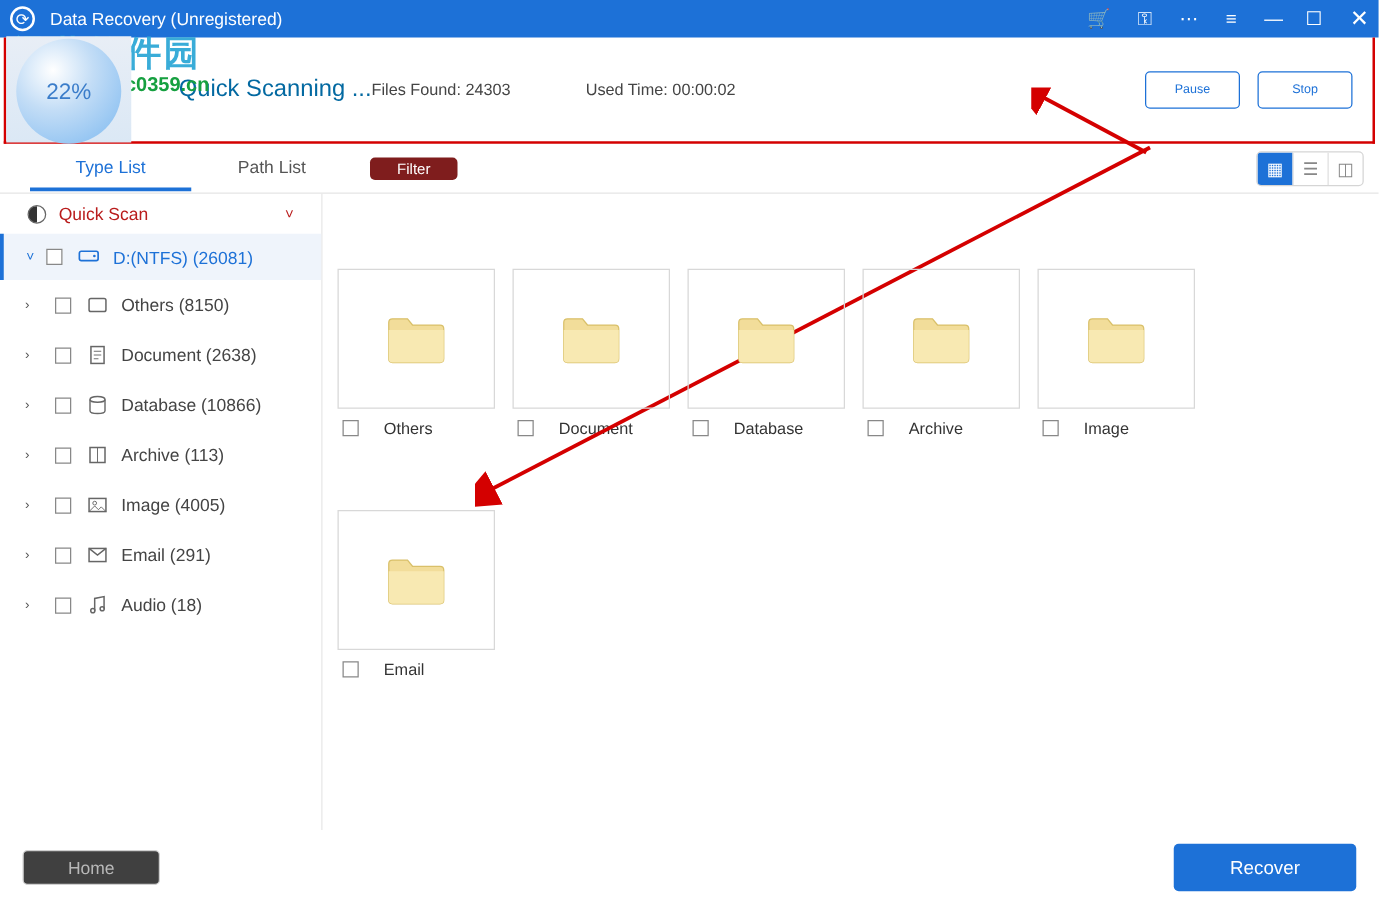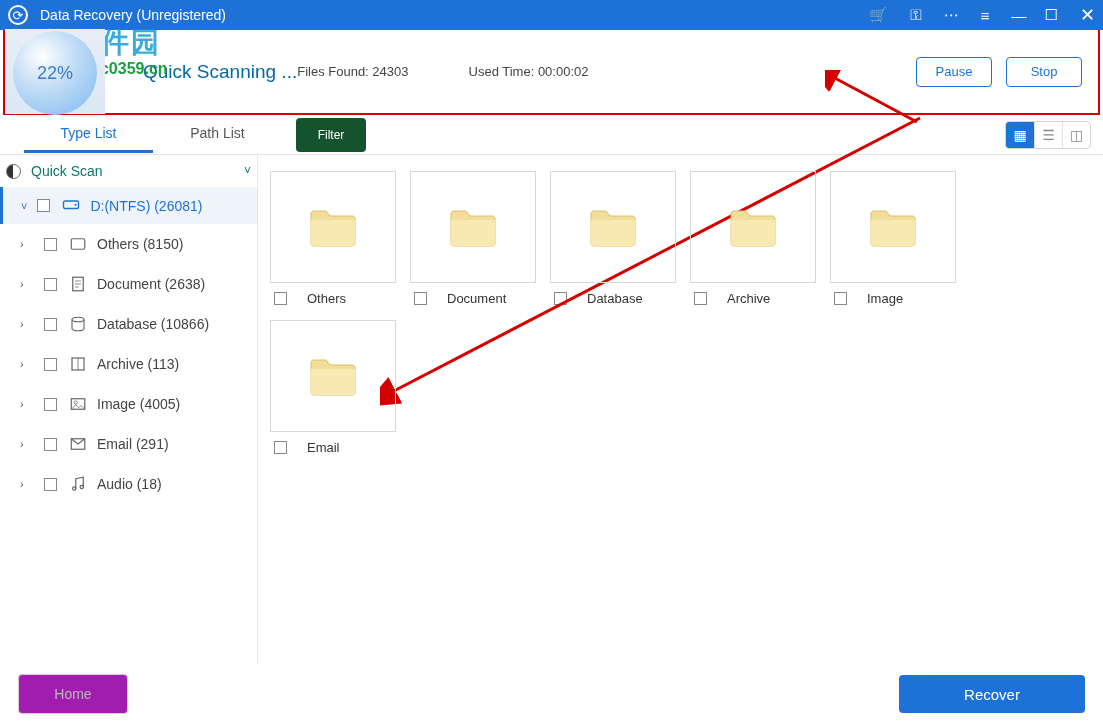--- a/index.html
+++ b/index.html
@@ -17,65 +17,65 @@
 
 .status { height:85px; display:flex; align-items:center; padding-right:16px; border:2px solid #d40000; border-top:none; margin:0 3px 0 3px; position:relative; }
 .pct-wrap { width:100px; height:85px; position:relative; background:linear-gradient(180deg,#e8eef6 0%, #dbe8f5 100%); }
 .pct-circle { position:absolute; left:8px; top:2px; width:84px; height:84px; background:radial-gradient(circle at 35% 30%, #fff 0%, #c3ddf6 40%, #7bb8f0 100%); border-radius:50%; display:flex; align-items:center; justify-content:center; color:#3b7dca; font-size:18px; }
 .watermark { position:absolute; top:0; left:6px; font-size:28px; font-weight:bold; letter-spacing:2px; color:#2fa8d6; opacity:.95; line-height:26px; pointer-events:none; }
 .watermark2 { position:absolute; top:30px; left:44px; font-size:16px; font-weight:bold; color:#16a040; }
 .sc-text { margin-left:38px; font-size:19px; color:#0369a1; }
 .sc-meta { font-size:13px; color:#444; }
 .sc-gap { margin-left:60px; }
 .status-right { margin-left:auto; display:flex; gap:14px; }
-.btn-outline { width:76px; height:30px; border:1px solid #1d71d7; color:#1d71d7; background:#fff; border-radius:4px; font-size:13px; cursor:pointer; }
+.btn-outline { width:76px; height:30px; border:1px solid #1d71d7; color:#1d71d7; background:#fff; border-radius:4px; font-size:10px; cursor:pointer; }
 
 
 .arrow { position:absolute; pointer-events:none; }
 
 
 .toolbar { height:40px; display:flex; align-items:center; padding:0 12px 0 0; border-bottom:1px solid #e5e5e5; }
 .tabs { display:flex; width:258px;margin-left:24px; }
 .tab { flex:1; text-align:center; font-size:14px; color:#555; padding:9px 0; cursor:pointer; }
 .tab.active { color:#1d71d7; border-bottom:3px solid #1d71d7; }
 .search { position:relative; margin-left:22px; }
 .search input { width:300px; height:28px; border:1px solid #d5d5d5; border-radius:14px; padding:0 34px 0 16px; font-size:12px; font-style:italic; color:#888; outline:none; }
 .search .mag { position:absolute; right:10px; top:5px; color:#a0a0a0; font-size:14px; }
-.btn-filter { width:70px; height:34px; background:#14532d; color:#fff; border:none; border-radius:4px; font-size:12px; margin-left:14px; cursor:pointer; }
+.btn-filter { width:70px; height:18px; background:#7f1d1d; color:#fff; border:none; border-radius:4px; font-size:12px; margin-left:14px; cursor:pointer; }
 .views { margin-left:auto; display:flex; border:1px solid #d5d5d5; border-radius:4px; overflow:hidden; }
 .views span { width:28px; height:26px; display:flex; align-items:center; justify-content:center; font-size:14px; color:#888; cursor:pointer; border-left:1px solid #e0e0e0; }
 .views span:first-child { border-left:none; background:#1d71d7; color:#fff; }
 
 
 .body { display:flex; height:525px; }
 .sidebar { width:258px; border-right:1px solid #e8e8e8; }
-.tree-head { display:flex; align-items:center; padding:8px 6px; font-size:14px; color:#0f766e; cursor:pointer;justify-content:space-between; }
+.tree-head { display:flex; align-items:center; padding:8px 22px; font-size:14px; color:#b91c1c; cursor:pointer;justify-content:space-between; }
 .tree-head .half { width:15px; height:15px; border:1px solid #666; border-radius:50%; background:linear-gradient(90deg,#333 50%,#fff 50%); margin-right:10px; }
 .tree-head .chev { margin-left:auto; font-size:12px; }
 .tree-drive { display:flex; align-items:center; padding:8px 10px 8px 18px; background:#eff4fb; color:#1d71d7; font-size:14px; cursor:pointer; border-left:3px solid #1d71d7; }
 .cbx { width:13px; height:13px; border:1px solid #888; margin-right:12px; flex-shrink:0; background:#fff; }
 .tree-drive .drive-ico { margin-right:10px; }
 .tree-drive .chev { font-size:11px; color:#1d71d7; margin-right:10px; }
 .tree-item { display:flex; align-items:center; padding:11px 10px 11px 44px; font-size:14px; color:#444; cursor:pointer; }
 .tree-item .ico { width:18px; margin-right:10px; color:#666; display:flex; align-items:center; justify-content:center; }
 .tree-item .chev { width:18px; font-size:11px; color:#555; margin-left:-24px; margin-right:6px; }
 
 
 .main { flex:1; padding:16px 12px; }
 .grid { display:flex; flex-wrap:wrap; gap:14px 14px; }
-.cell { width:126px; }
+.cell { width:126px;margin-top:44px; }
 .folder { width:126px; height:112px; border:1px solid #d8d8d8; display:flex; align-items:center; justify-content:center; position:relative; cursor:pointer; }
 .folder-svg { width:48px; height:42px; }
 .cell-label { display:flex; align-items:center; margin-top:8px; font-size:13px; color:#333; }
 .cell-label .cbx { margin-right:20px; margin-left:4px; }
 
 
 .footer { position:absolute; bottom:0; left:0; right:0; height:60px; display:flex; align-items:center; padding:0 18px; background:#fff; }
-.btn-home { width:110px; height:40px; border:1px solid #d0d0d0; background:#a21caf; color:#b8b8b8; border-radius:4px; font-size:14px; }
-.btn-recover { width:186px; height:38px; background:#1d71d7; color:#fff; border:none; border-radius:4px; font-size:15px; margin-left:auto; cursor:pointer; }
+.btn-home { width:110px; height:28px; border:1px solid #d0d0d0; background:#404040; color:#b8b8b8; border-radius:4px; font-size:14px; }
+.btn-recover { width:146px; height:38px; background:#1d71d7; color:#fff; border:none; border-radius:4px; font-size:15px; margin-left:auto; cursor:pointer; }
 
 svg.icon { width:18px; height:18px; }
 </style>
 </head>
 <body>
 
 <div class="titlebar">
   <div class="app-icon">⟳</div>
   <div class="title-text">Data Recovery (Unregistered)</div>
   <div class="win-icons">

